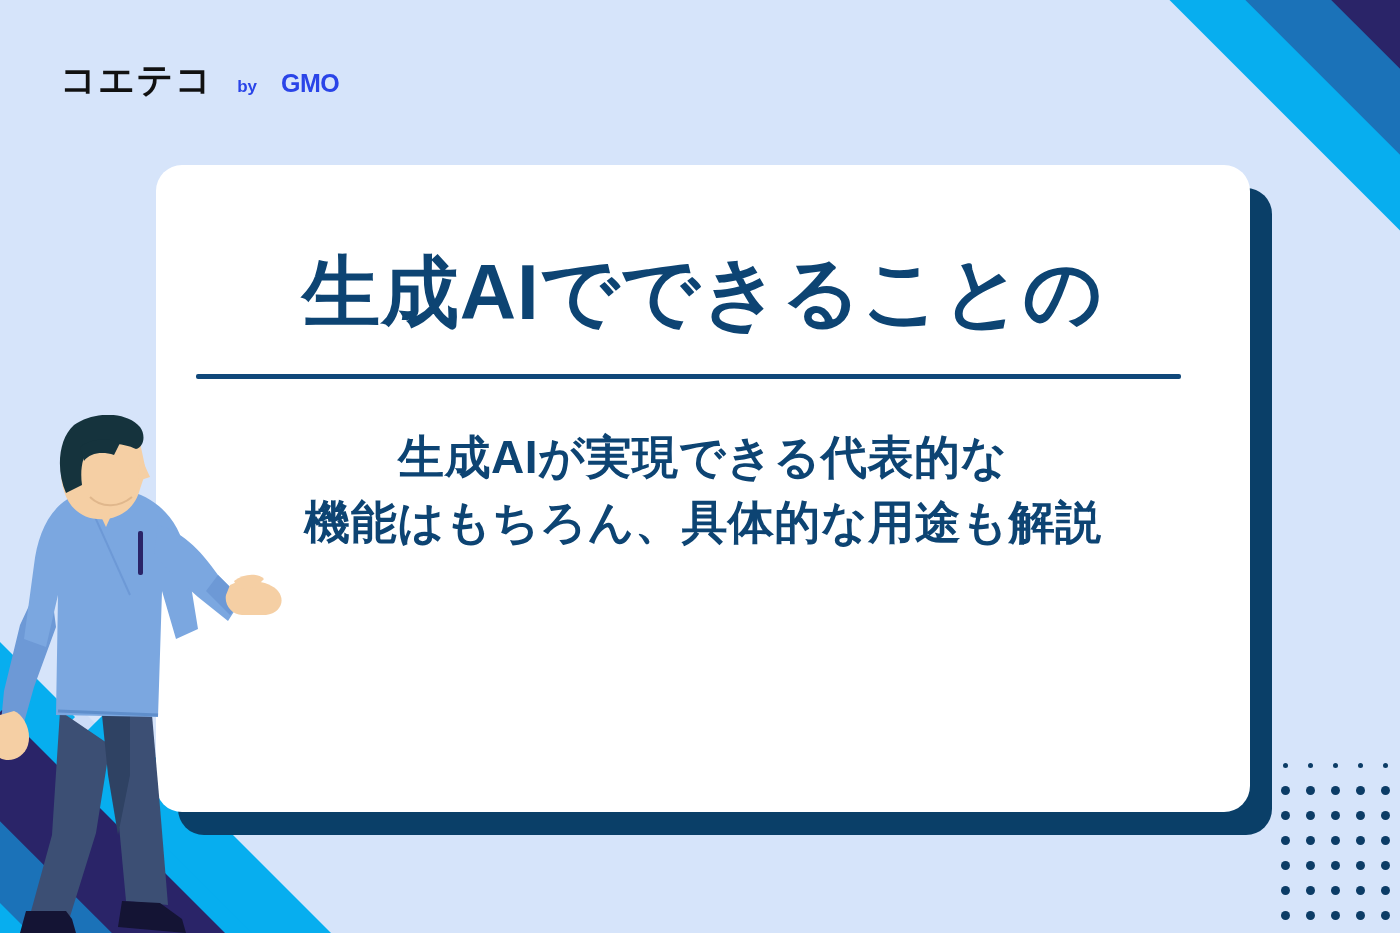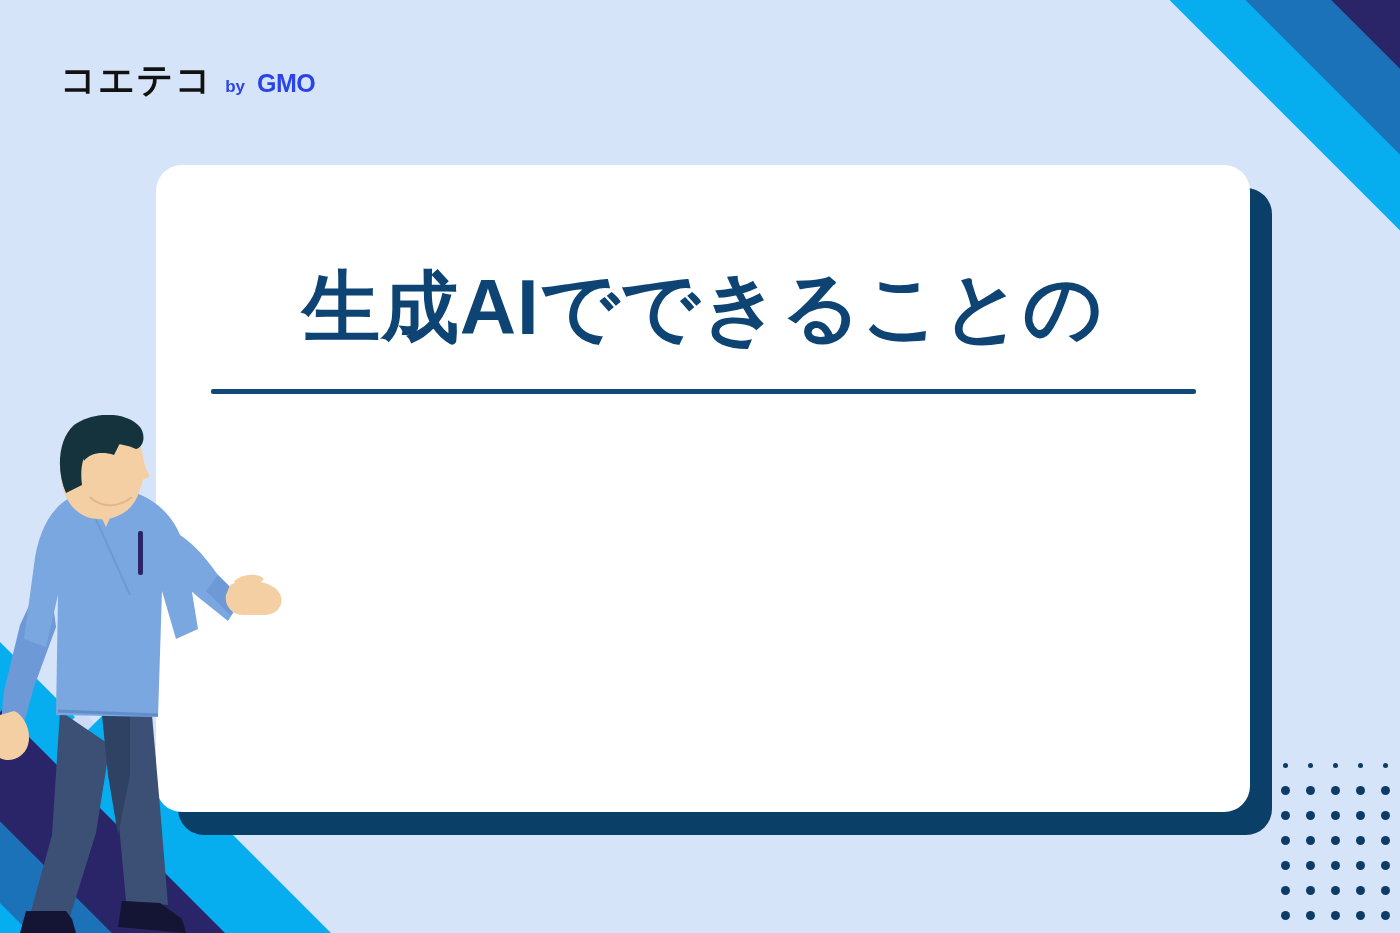--- a/index.html
+++ b/index.html
@@ -44,23 +44,22 @@
     border-radius: 26px;
   }
   #card {
     position: absolute;
     left: 156px; top: 165px;
     width: 1094px; height: 647px;
     background: #ffffff;
     border-radius: 26px;
     display: flex;
     flex-direction: column;
-    align-items: center;
     justify-content: flex-start;
-    padding: 15px 40px;
+    padding: 0 40px;
   }
 
   #title-block {
     margin-top: 85px;
     width: 100%;
     text-align: center;
   }
   .title-line {
     color: #0d4473;
     font-size: 78px;
@@ -91,21 +90,21 @@
     letter-spacing: 0.01em;
     white-space: nowrap;
   }
 
   
   #logo {
     position: absolute;
     left: 60px; top: 62px;
     display: flex;
     align-items: baseline;
-    gap: 12px;
+    gap: 24px;
     z-index: 40;
   }
   #logo-koeteco {
     color: #111111;
     font-size: 36px;
     font-weight: 700;
     letter-spacing: 0.04em;
     line-height: 1;
   }
   #logo-campus {
@@ -224,20 +223,24 @@
   <div id="card-shadow"></div>
 
   <div id="card">
 
     <div id="title-block">
       <div class="title-line">生成AIでできることの</div>
     </div>
 
     <div id="divider"></div>
 
+    <div id="subtitle-block">
+      <div class="subtitle-line">生成AIが実現できる代表的な</div>
+      <div class="subtitle-line">機能はもちろん、具体的な用途も解説</div>
+    </div>
 
   </div>
 
   <svg id="character" viewBox="0 0 300 518">
 
     <path d="M58 150 L30 210 L14 276 L10 318 L30 322 L44 272 L66 212 Z" fill="#6d99d6"></path>
 
     <path d="M10 300 C0 306 -2 330 6 340 C16 350 34 344 38 330 C42 316 34 300 24 296 Z" fill="#f5cfa4"></path>
 
     <path d="M70 296 L62 420 L40 500 L78 508 L106 418 L120 330 Z" fill="#3c4f74"></path>

